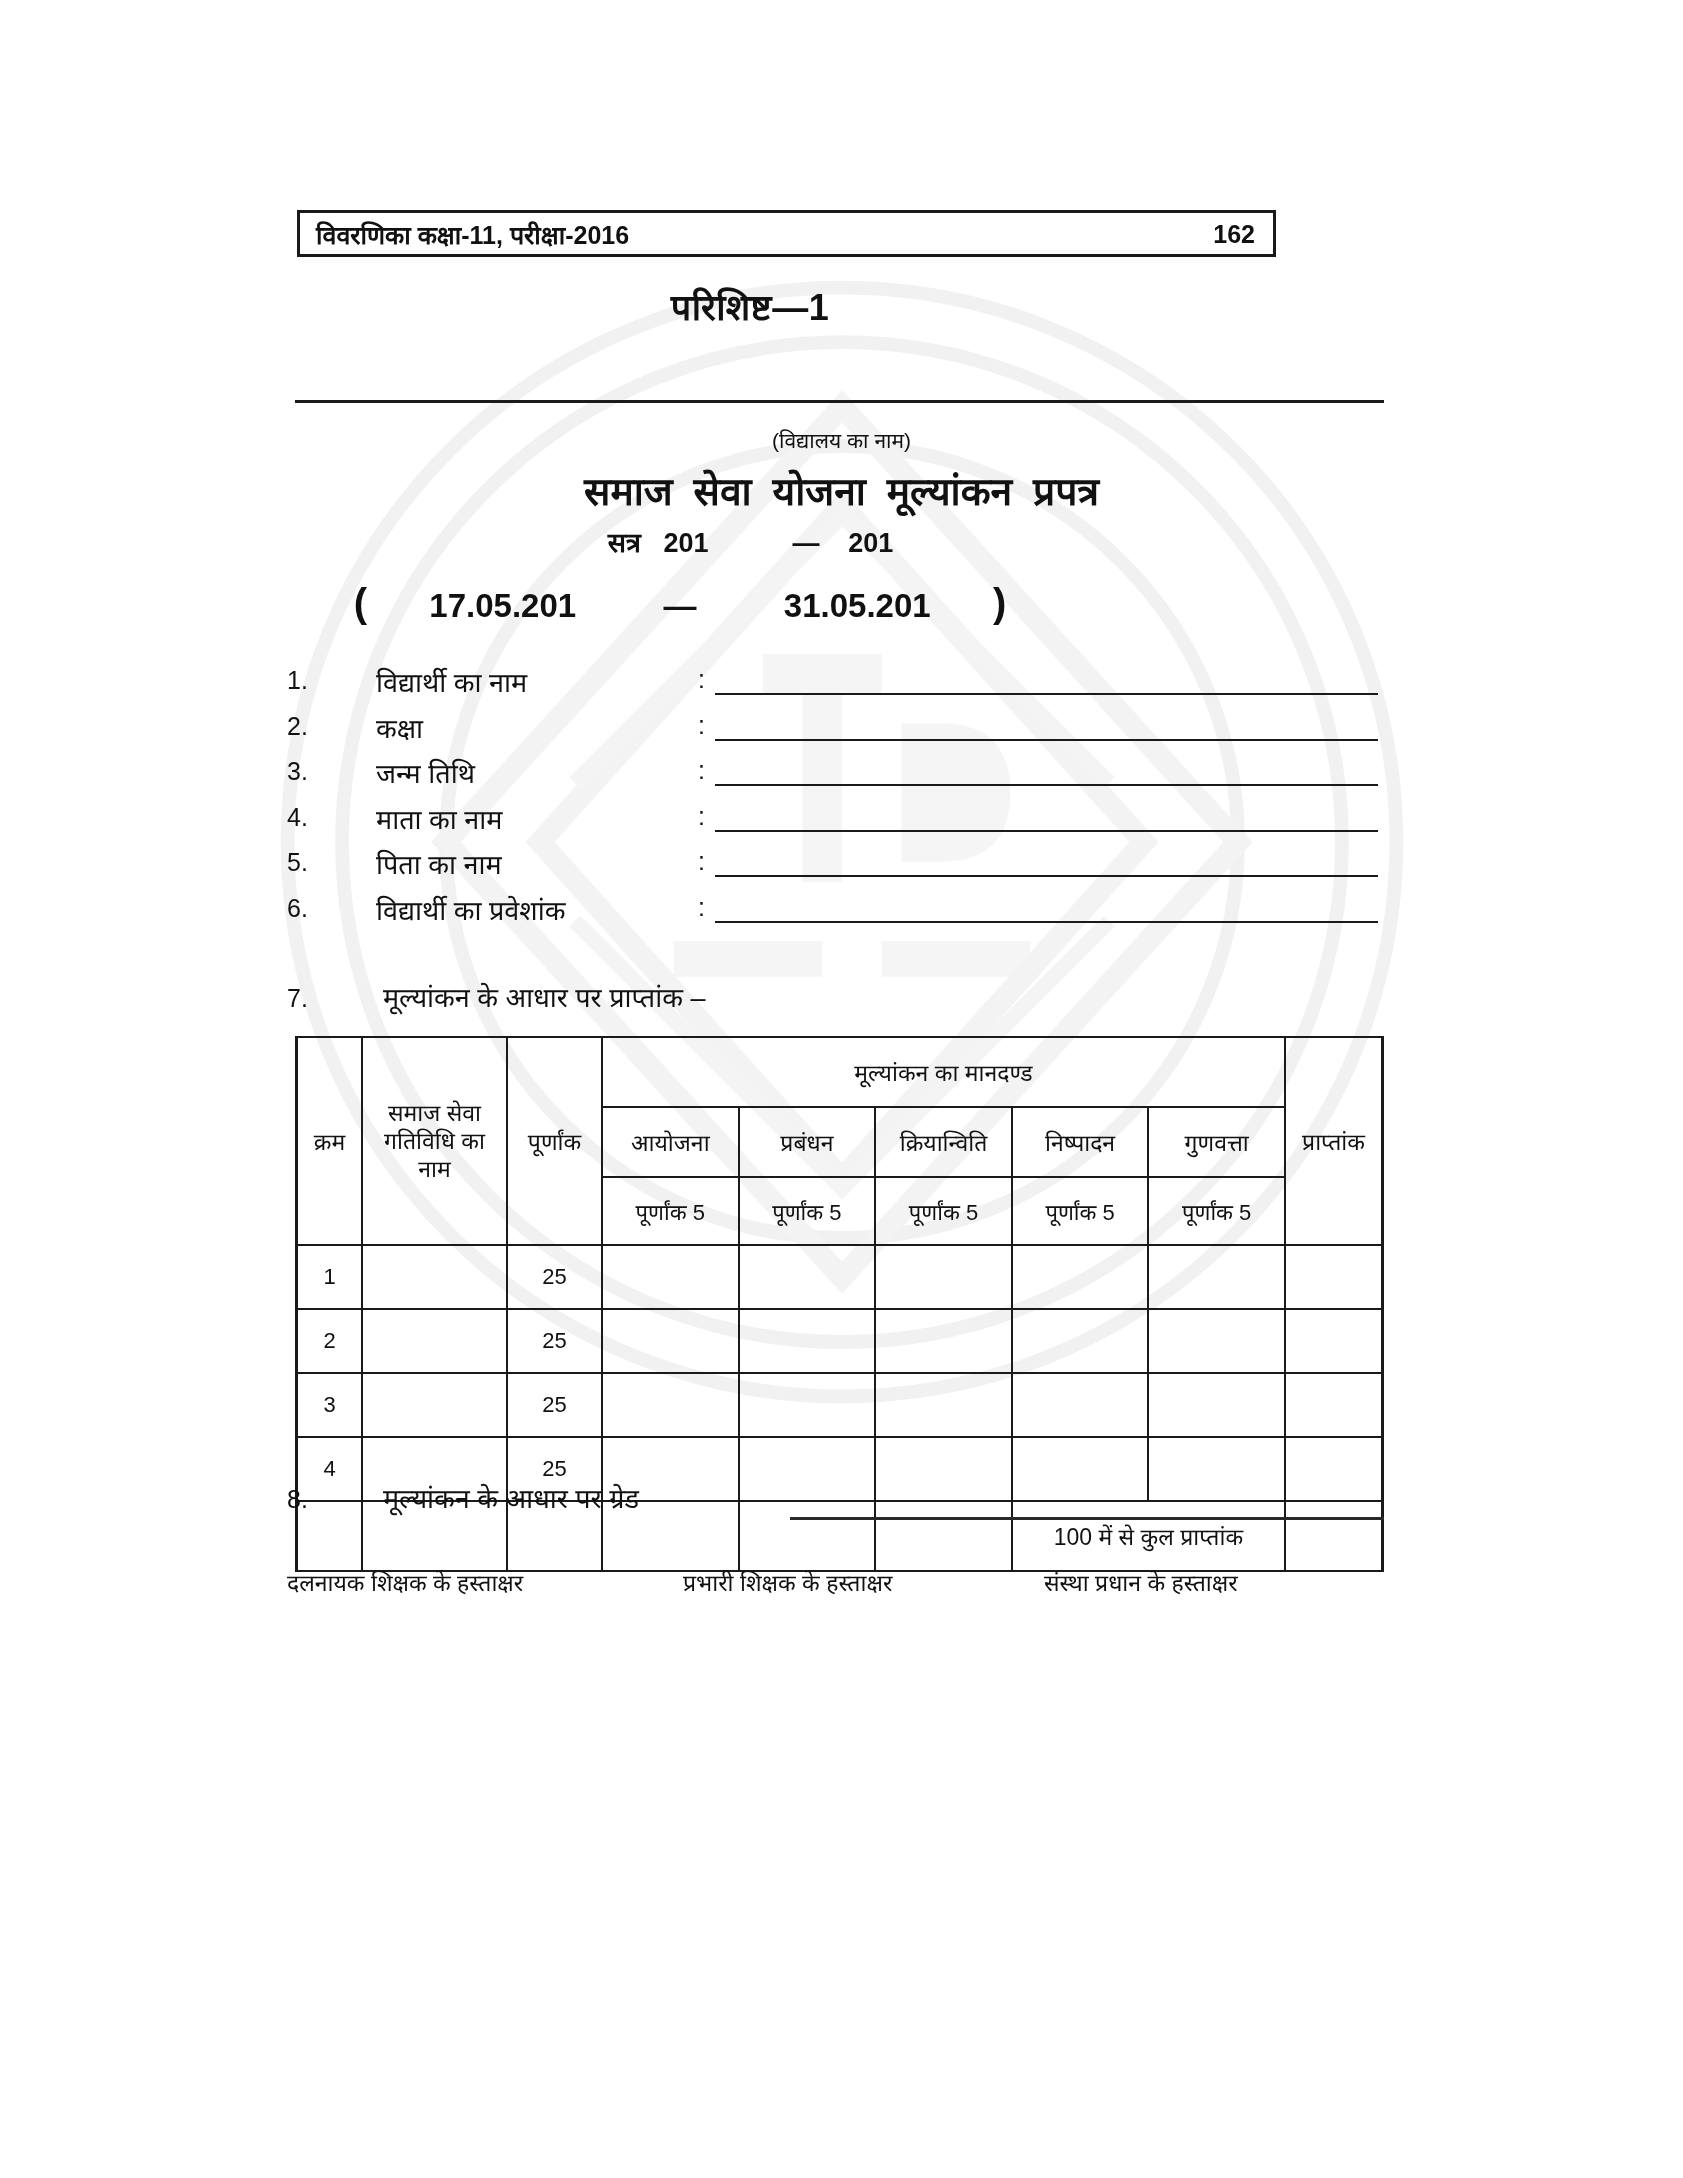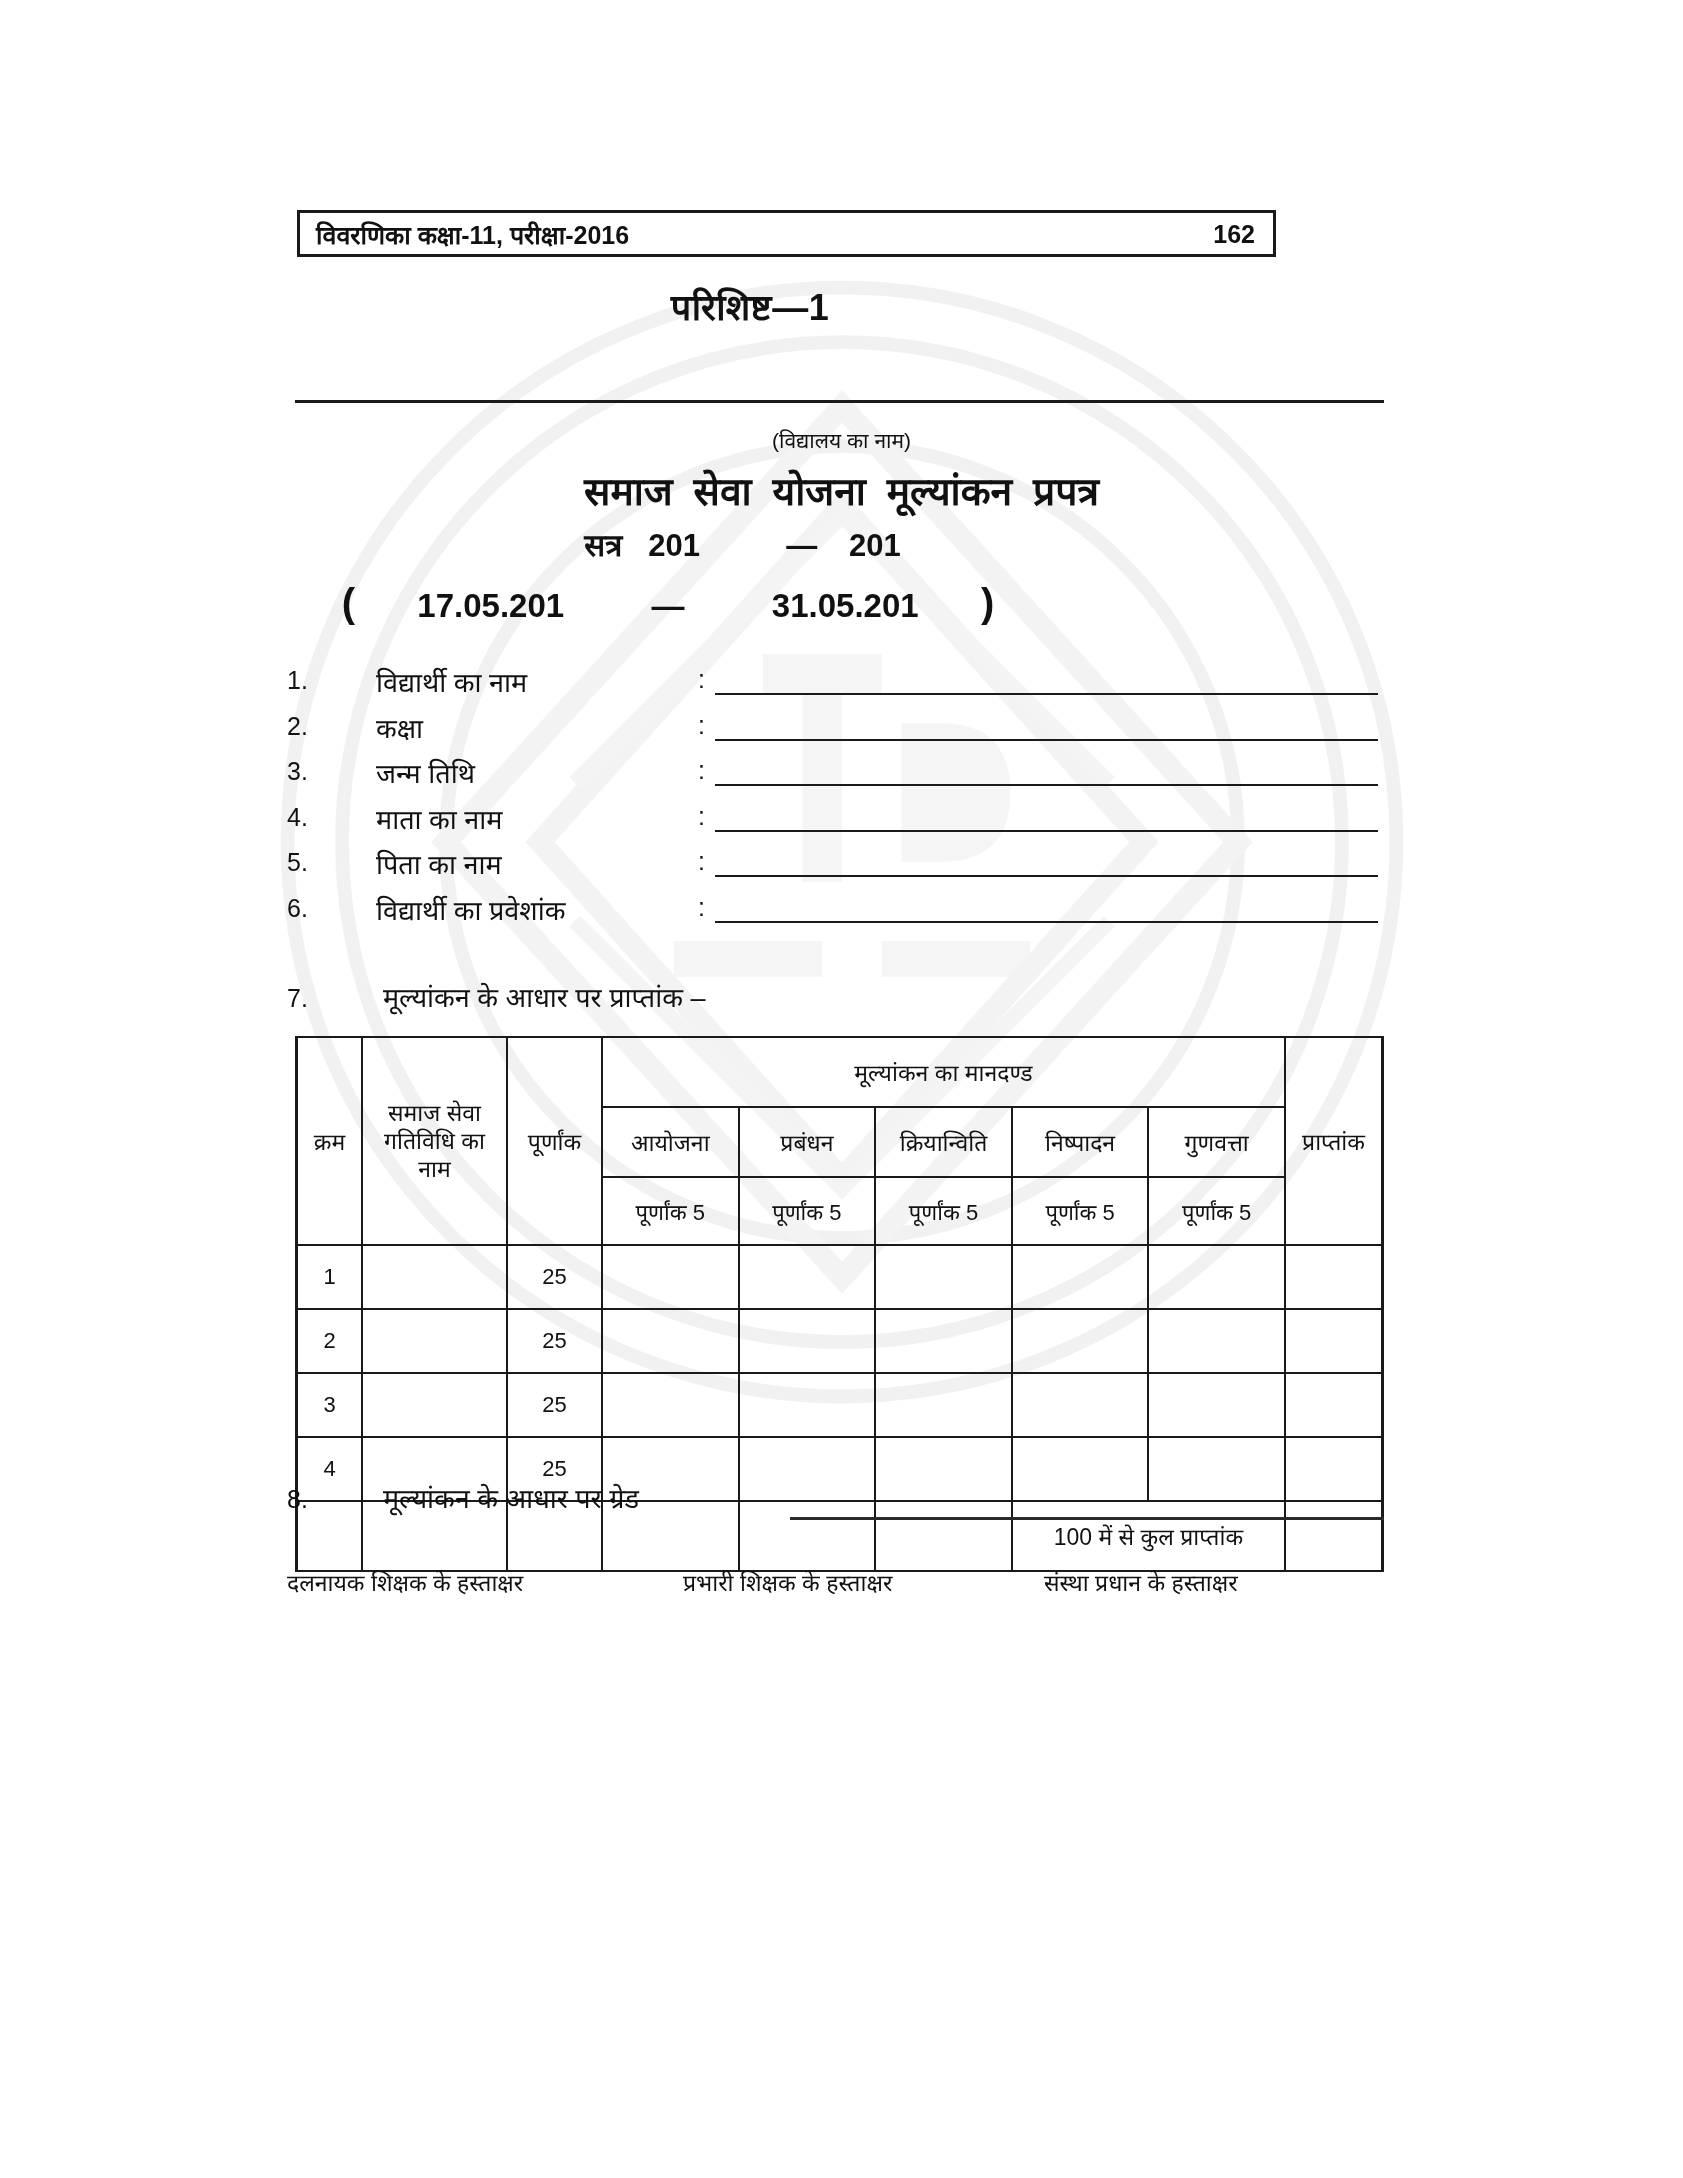--- a/index.html
+++ b/index.html
@@ -100,37 +100,38 @@
     left: 0;
     top: 463px;
     width: 1683px;
     text-align: center;
     font-size: 39px;
     font-weight: bold;
     word-spacing: 10px;
   }
   #session-line {
     position: absolute;
-    left: 0;
+    left: 8px;
     top: 523px;
     width: 1485px;
     text-align: center;
-    font-size: 31px;
+    font-size: 27px;
     font-weight: bold;
   }
   #session-line .gap { display: inline-block; width: 63px; }
   #session-line .dash { display: inline-block; padding: 0 6px; }
   #date-line {
     position: absolute;
     left: 0;
     top: 581px;
     width: 1336px;
     text-align: center;
     font-size: 33px;
     font-weight: bold;
+    padding-left: 12px;
   }
   #date-line .paren { display: inline-block; padding: 0 4px; font-size: 40px; }
   #date-line .gapsm { display: inline-block; width: 40px; }
   #date-line .gaplg { display: inline-block; width: 69px; }
 
   
   .field-row {
     position: absolute;
     left: 287px;
     width: 1099px;

